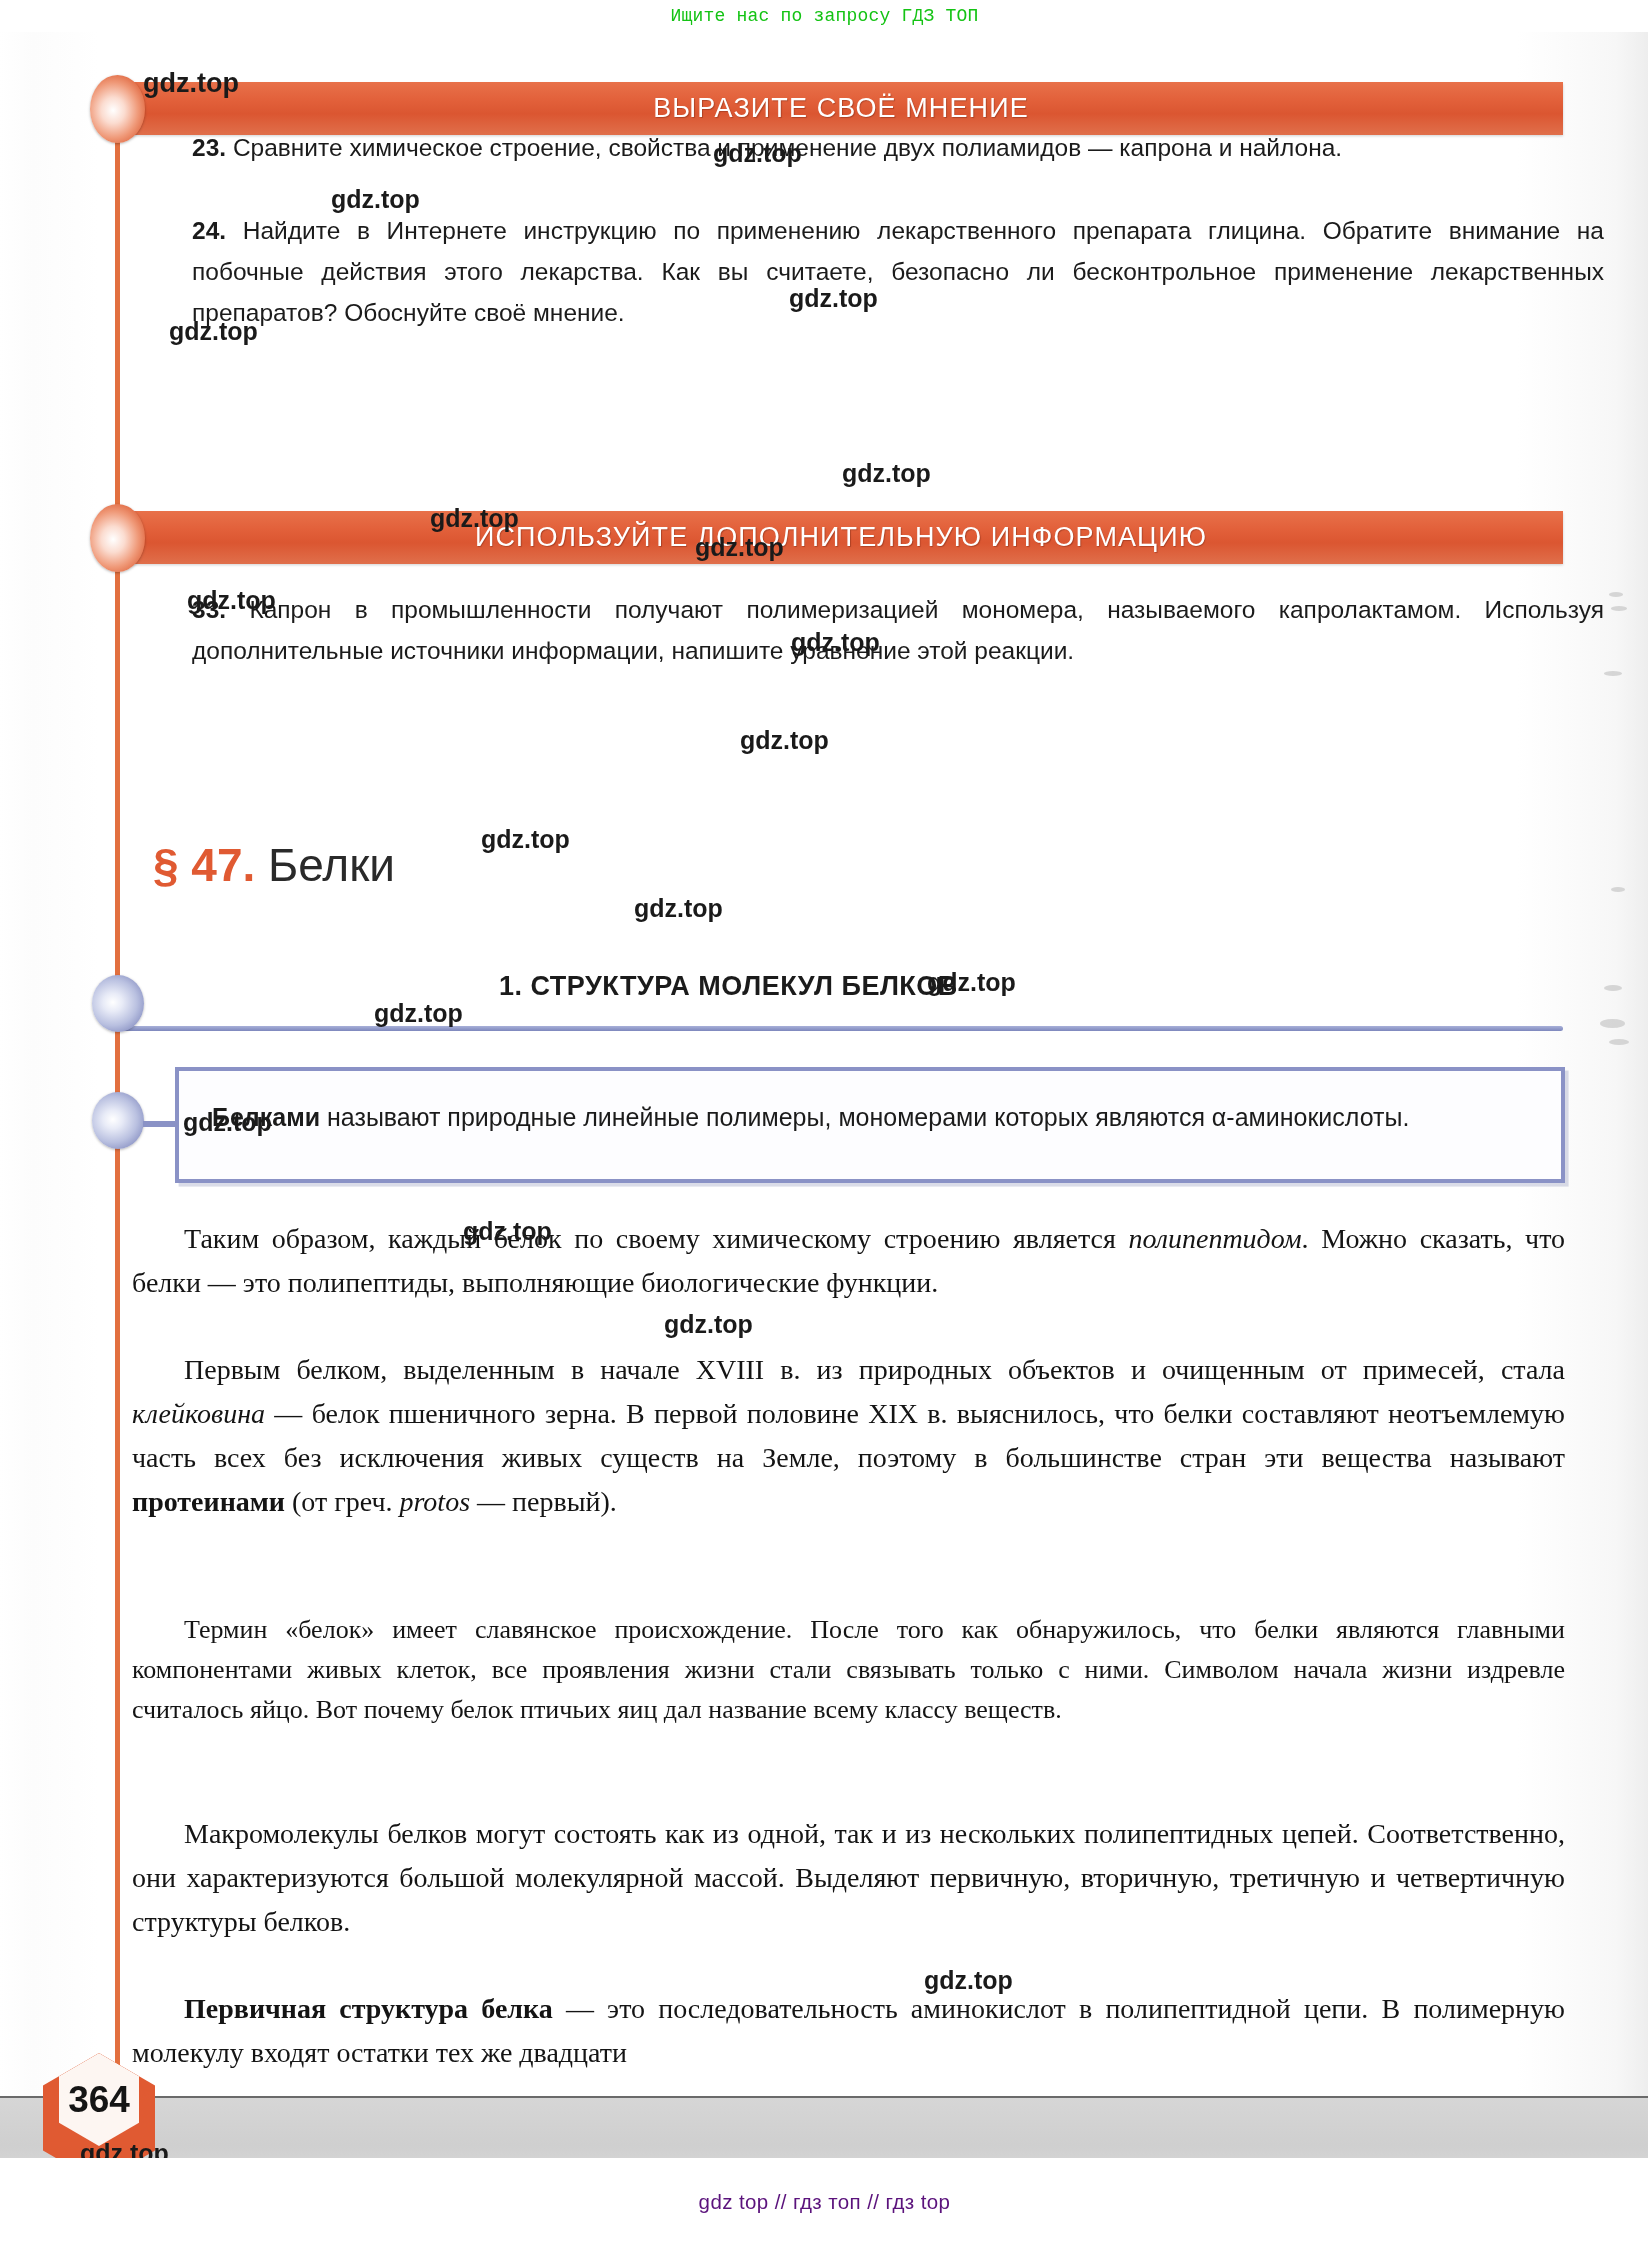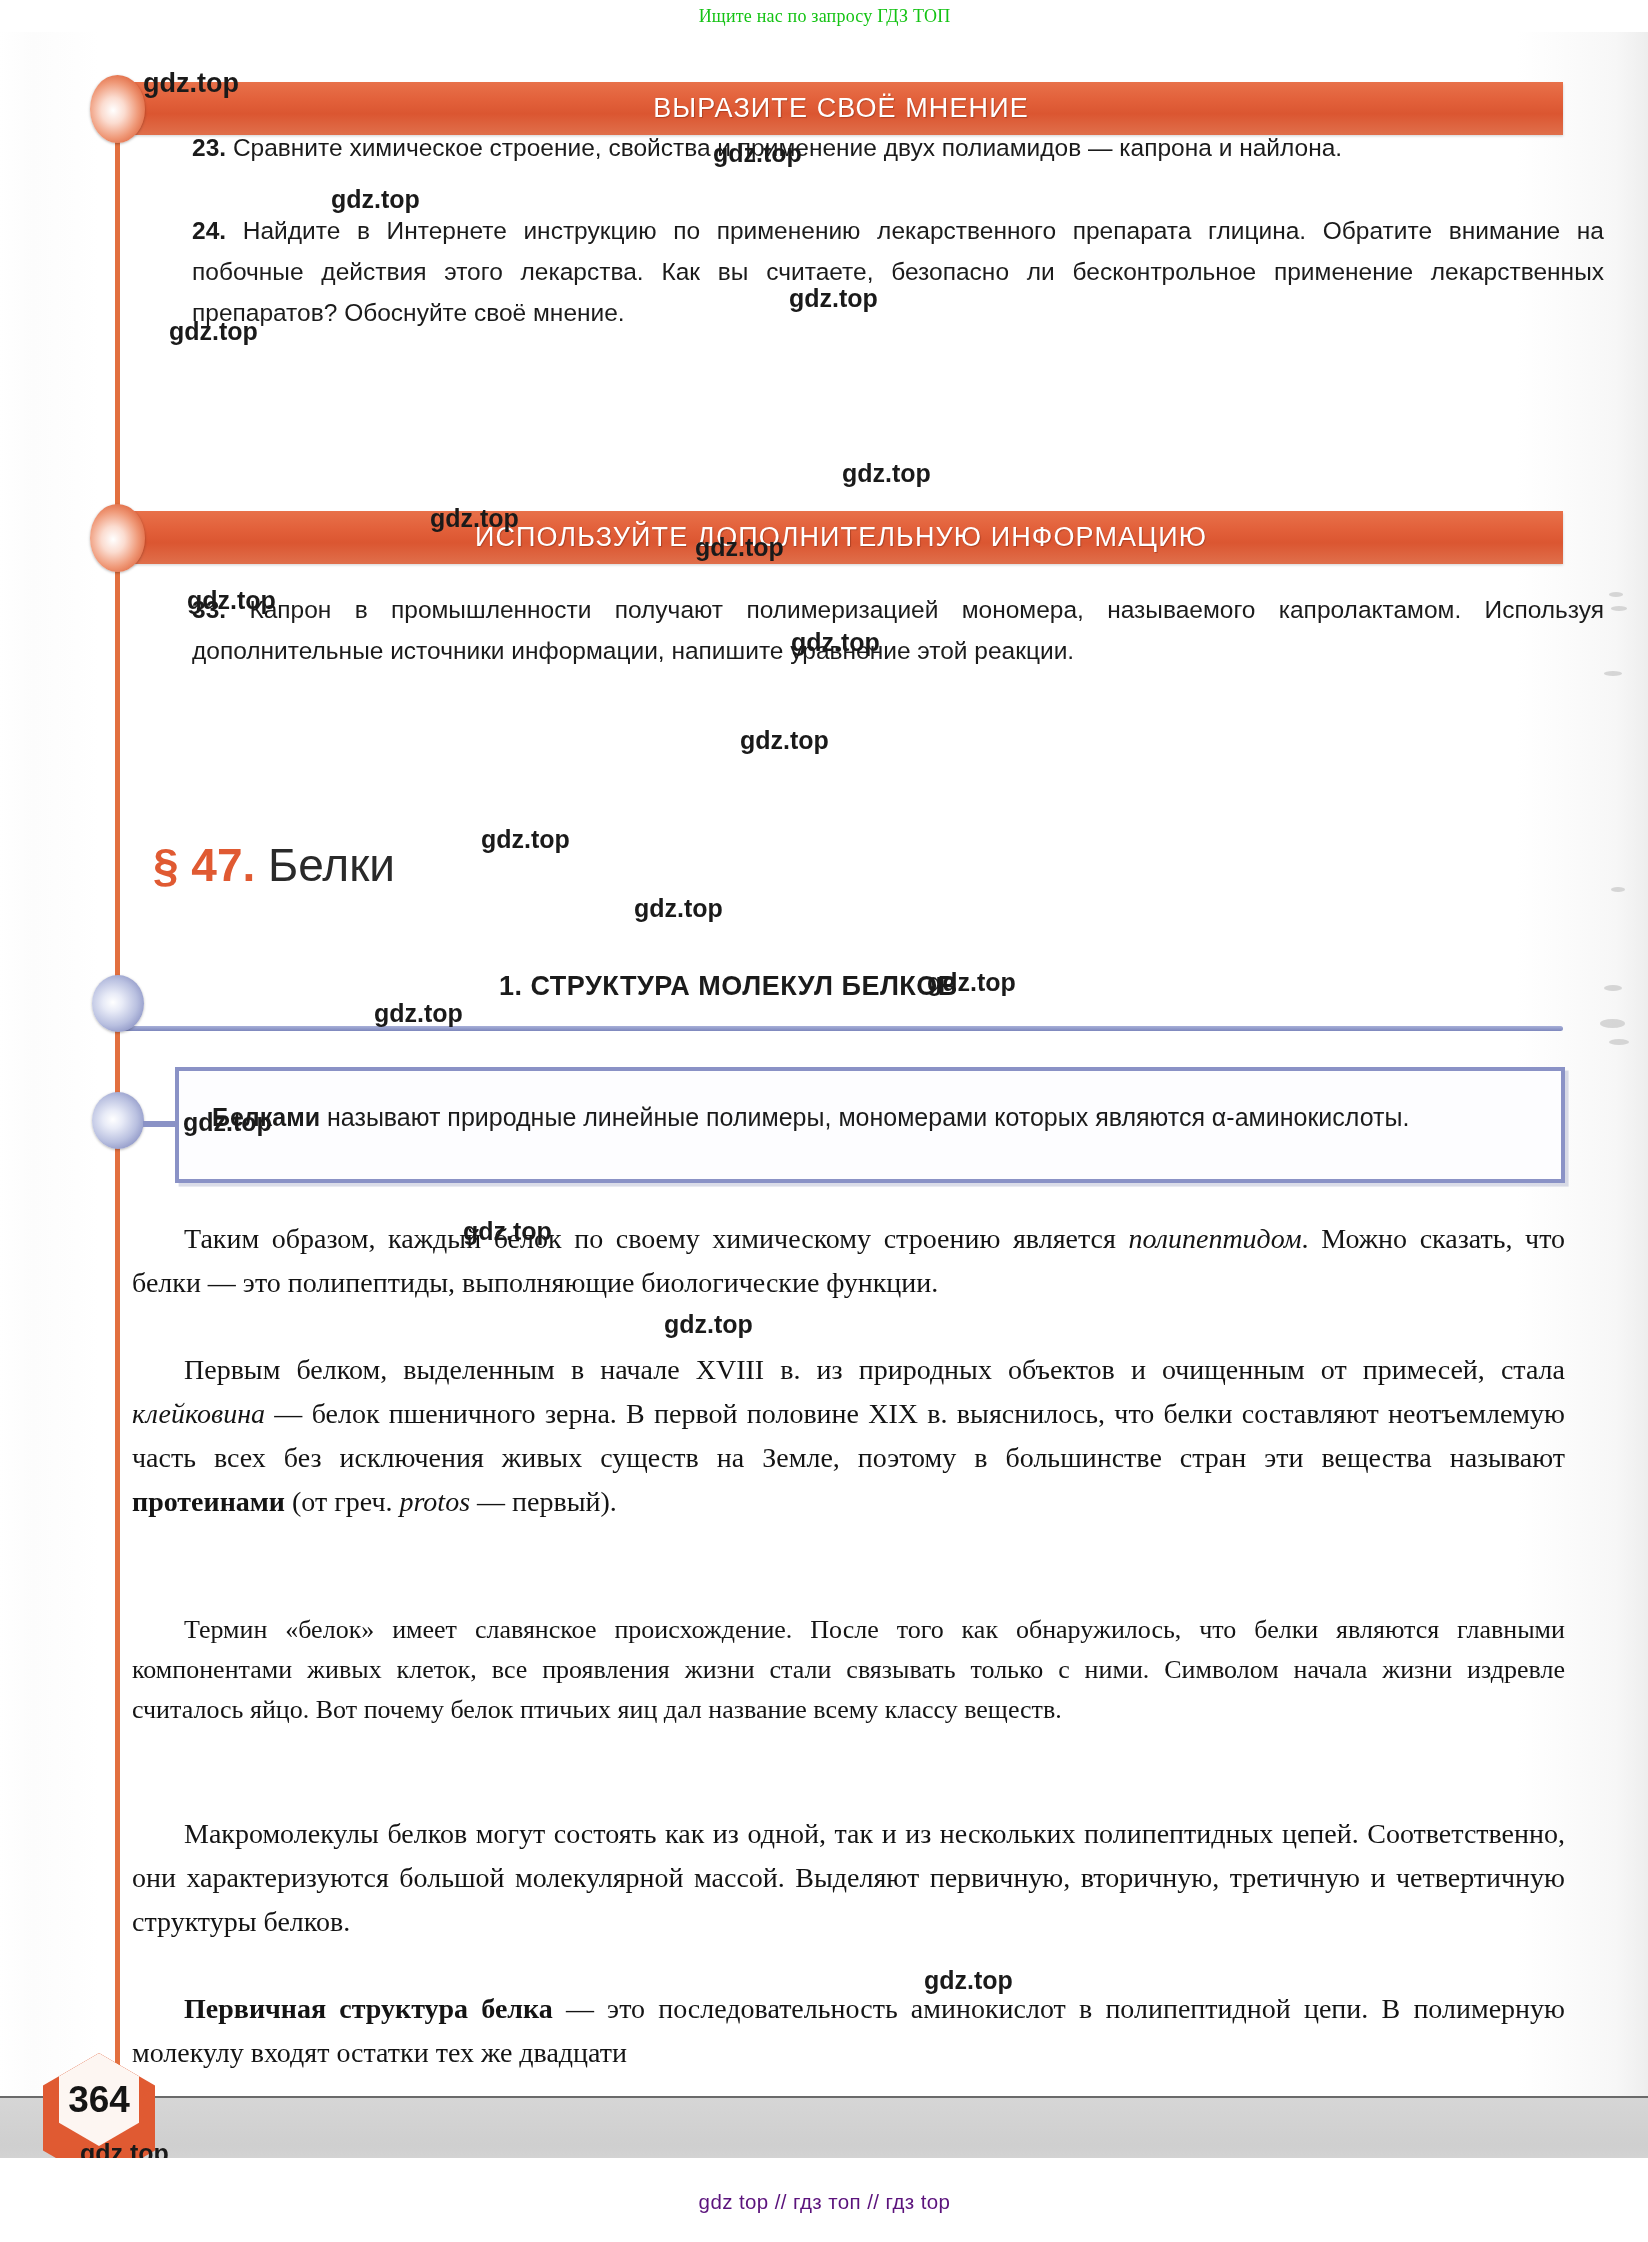--- a/index.html
+++ b/index.html
@@ -12,21 +12,21 @@
     overflow:hidden;
   }
 
   
   .topbar{
     position:absolute; top:0; left:0; width:1649px; height:32px;
     display:flex; align-items:center; justify-content:center;
     background:#ffffff;
   }
   .topbar-text{
-    color:#14c314; font-family:Liberation Serif, serif;
+    color:#14c314; font-family:Liberation Mono, monospace;
     font-size:18px; letter-spacing:0.2px; white-space:nowrap;
   }
 
   
   .sheet{
     position:absolute; top:32px; left:0; width:1649px; height:2126px;
     background:
       linear-gradient(to right,#ffffff 0%,#fcfcfc 2%,#ffffff 6%,#ffffff 92%,#f7f7f7 98%,#ededed 100%);
   }
 

